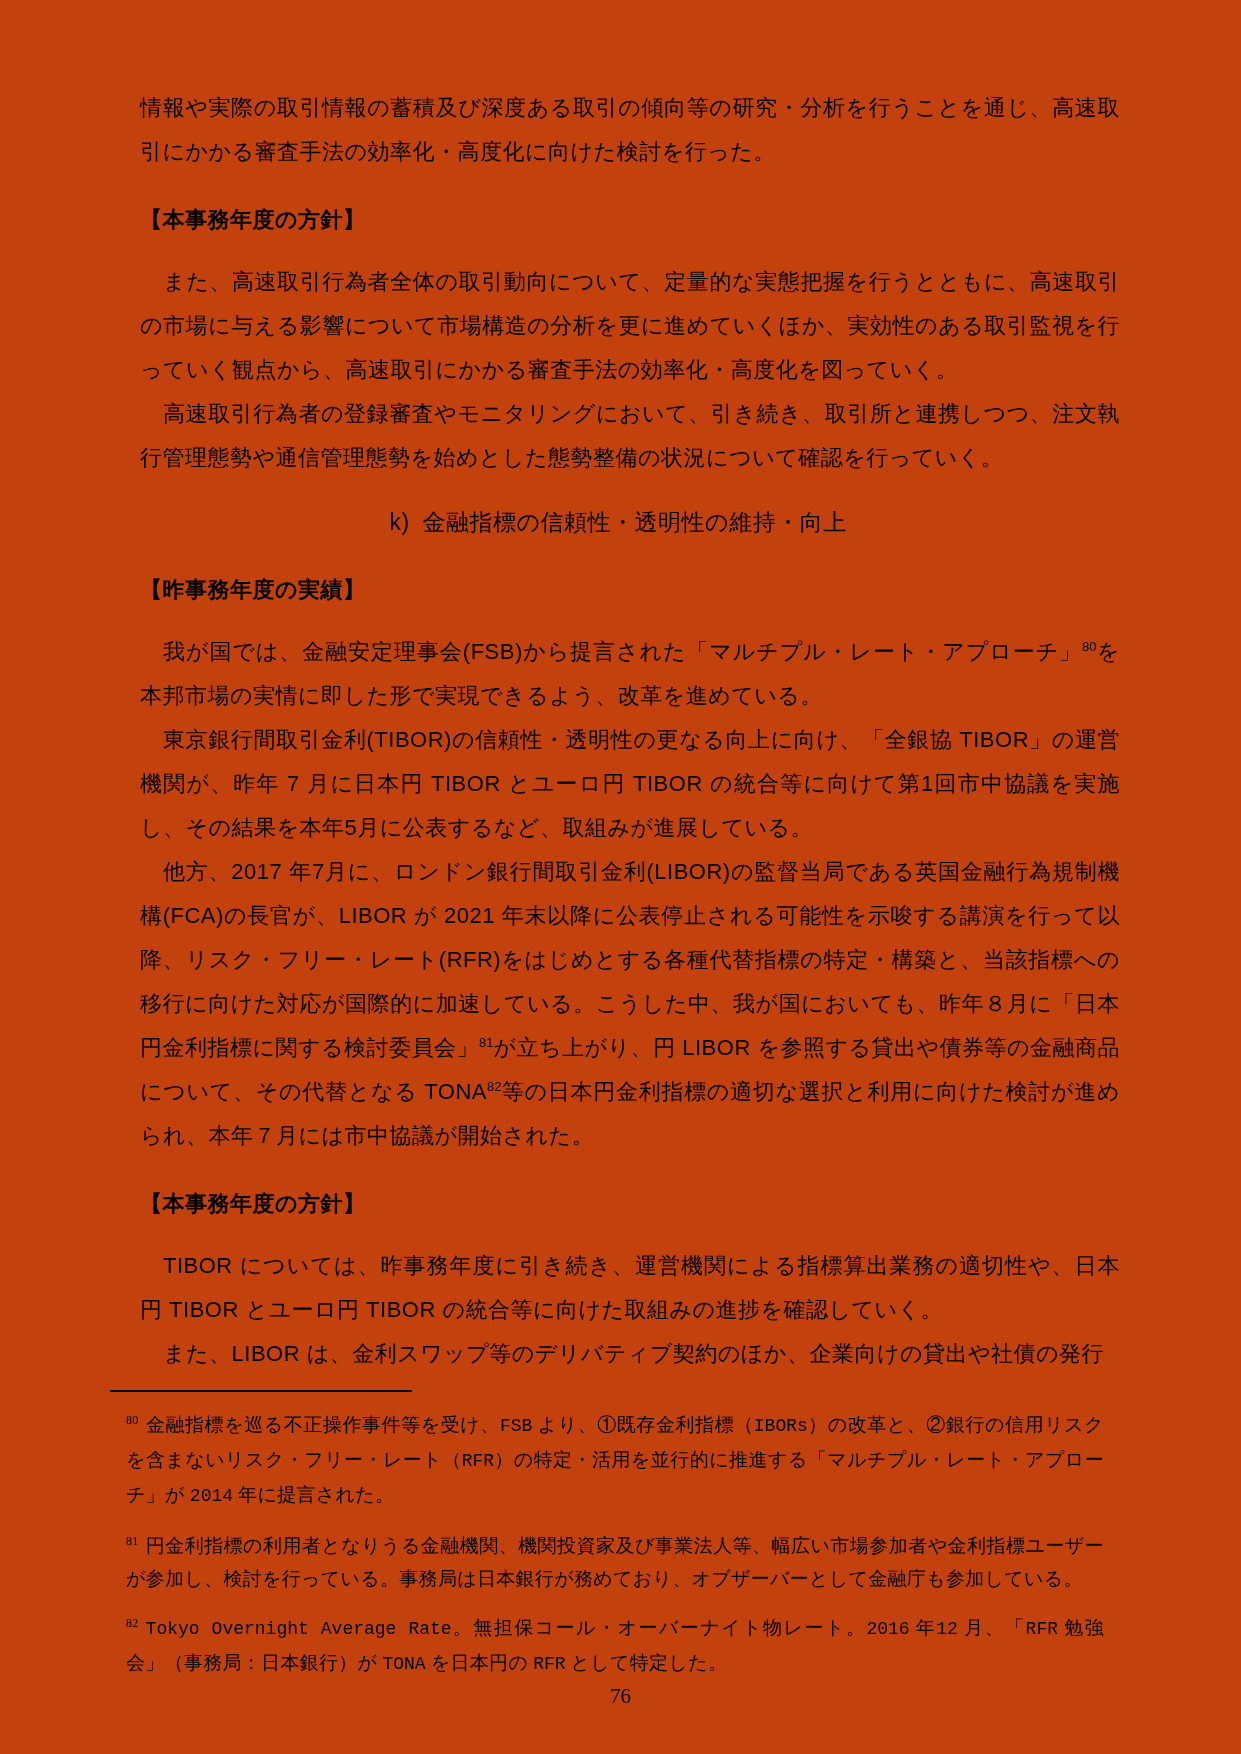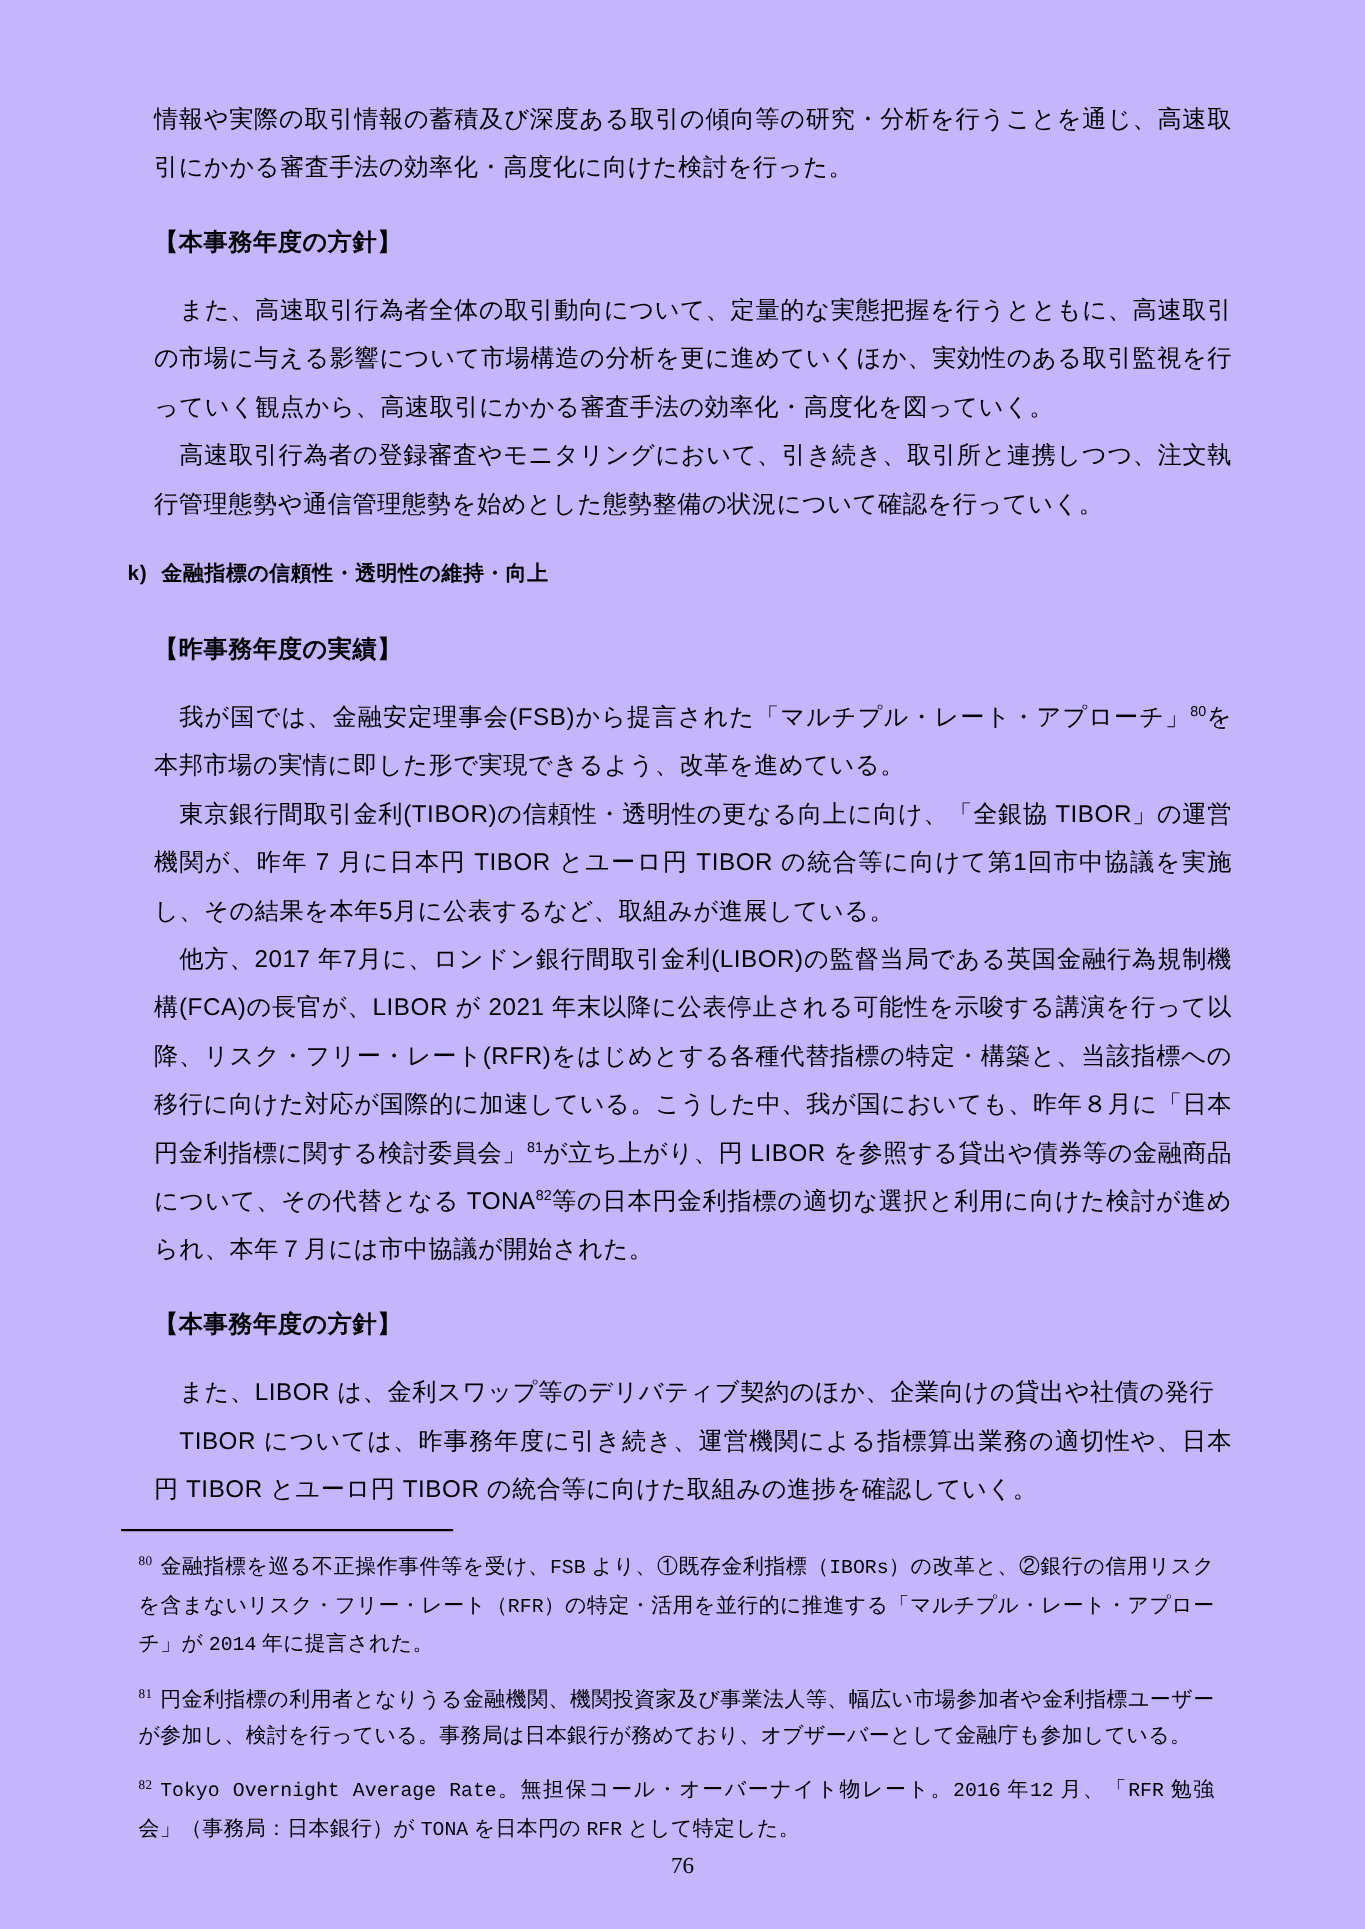--- a/index.html
+++ b/index.html
@@ -5,21 +5,21 @@
 <style>
   html, body {
     margin: 0;
     padding: 0;
     background: #ffffff;
   }
   .page {
     position: relative;
     width: 1241px;
     height: 1754px;
-    background: #c4b5fd;
+    background: #c2410c;
     overflow: hidden;
     color: #000000;
   }
   
   .content {
     position: absolute;
     left: 140px;
     top: 86px;
     width: 980px;
     font-family: "Liberation Sans", "DejaVu Sans", sans-serif;
@@ -30,24 +30,24 @@
   }
   .para { margin: 0; }
   .para.indent { text-indent: 23px; }
   .heading {
     font-size: 22px;
     font-weight: bold;
     margin: 24px 0 18px 0;
     text-align: left;
   }
   .subheading {
-    font-size: 19px;
-    font-weight: bold;
+    font-size: 23px;
+    font-weight: normal;
     margin: 20px 0 12px -24px;
-    text-align: left;
+    text-align: center;
   }
   .sub-label { display: inline-block; margin-right: 13px; }
   sup.fn-ref {
     font-size: 13px;
     line-height: 0;
     vertical-align: 8px;
     letter-spacing: 0;
   }
   
   .fn-sep {
@@ -97,22 +97,22 @@
         <p class="para">情報や実際の取引情報の蓄積及び深度ある取引の傾向等の研究・分析を行うことを通じ、高速取引にかかる審査手法の効率化・高度化に向けた検討を行った。</p>
         <h3 class="heading">【本事務年度の方針】</h3>
         <p class="para indent">また、高速取引行為者全体の取引動向について、定量的な実態把握を行うとともに、高速取引の市場に与える影響について市場構造の分析を更に進めていくほか、実効性のある取引監視を行っていく観点から、高速取引にかかる審査手法の効率化・高度化を図っていく。</p>
         <p class="para indent">高速取引行為者の登録審査やモニタリングにおいて、引き続き、取引所と連携しつつ、注文執行管理態勢や通信管理態勢を始めとした態勢整備の状況について確認を行っていく。</p>
         <h2 class="subheading"><span class="sub-label">k)</span><span>金融指標の信頼性・透明性の維持・向上</span></h2>
         <h3 class="heading">【昨事務年度の実績】</h3>
         <p class="para indent">我が国では、金融安定理事会(FSB)から提言された「マルチプル・レート・アプローチ」<sup class="fn-ref">80</sup>を本邦市場の実情に即した形で実現できるよう、改革を進めている。</p>
         <p class="para indent">東京銀行間取引金利(TIBOR)の信頼性・透明性の更なる向上に向け、「全銀協 TIBOR」の運営機関が、昨年 7 月に日本円 TIBOR とユーロ円 TIBOR の統合等に向けて第1回市中協議を実施し、その結果を本年5月に公表するなど、取組みが進展している。</p>
         <p class="para indent">他方、2017 年7月に、ロンドン銀行間取引金利(LIBOR)の監督当局である英国金融行為規制機構(FCA)の長官が、LIBOR が 2021 年末以降に公表停止される可能性を示唆する講演を行って以降、リスク・フリー・レート(RFR)をはじめとする各種代替指標の特定・構築と、当該指標への移行に向けた対応が国際的に加速している。こうした中、我が国においても、昨年８月に「日本円金利指標に関する検討委員会」<sup class="fn-ref">81</sup>が立ち上がり、円 LIBOR を参照する貸出や債券等の金融商品について、その代替となる TONA<sup class="fn-ref">82</sup>等の日本円金利指標の適切な選択と利用に向けた検討が進められ、本年７月には市中協議が開始された。</p>
         <h3 class="heading">【本事務年度の方針】</h3>
+        <p class="para indent">TIBOR については、昨事務年度に引き続き、運営機関による指標算出業務の適切性や、日本円 TIBOR とユーロ円 TIBOR の統合等に向けた取組みの進捗を確認していく。</p>
         <p class="para indent">また、LIBOR は、金利スワップ等のデリバティブ契約のほか、企業向けの貸出や社債の発行</p>
-        <p class="para indent">TIBOR については、昨事務年度に引き続き、運営機関による指標算出業務の適切性や、日本円 TIBOR とユーロ円 TIBOR の統合等に向けた取組みの進捗を確認していく。</p>
       </div>
     <hr class="fn-sep">
     <section class="footnotes">
         <p class="footnote"><sup class="fn-marker">80</sup><span>金融指標を巡る不正操作事件等を受け、<span class="latin">FSB</span> より、①既存金利指標（<span class="latin">IBORs</span>）の改革と、②銀行の信用リスクを含まないリスク・フリー・レート（<span class="latin">RFR</span>）の特定・活用を並行的に推進する「マルチプル・レート・アプローチ」が <span class="latin">2014</span> 年に提言された。</span></p>
         <p class="footnote"><sup class="fn-marker">81</sup><span>円金利指標の利用者となりうる金融機関、機関投資家及び事業法人等、幅広い市場参加者や金利指標ユーザーが参加し、検討を行っている。事務局は日本銀行が務めており、オブザーバーとして金融庁も参加している。</span></p>
         <p class="footnote"><sup class="fn-marker">82</sup><span><span class="latin">Tokyo Overnight Average Rate</span>。無担保コール・オーバーナイト物レート。<span class="latin">2016</span> 年<span class="latin">12</span> 月、「<span class="latin">RFR</span> 勉強会」（事務局：日本銀行）が <span class="latin">TONA</span> を日本円の <span class="latin">RFR</span> として特定した。</span></p>
       </section>
   </main>
   <div class="page-number">76</div>
 </div>

